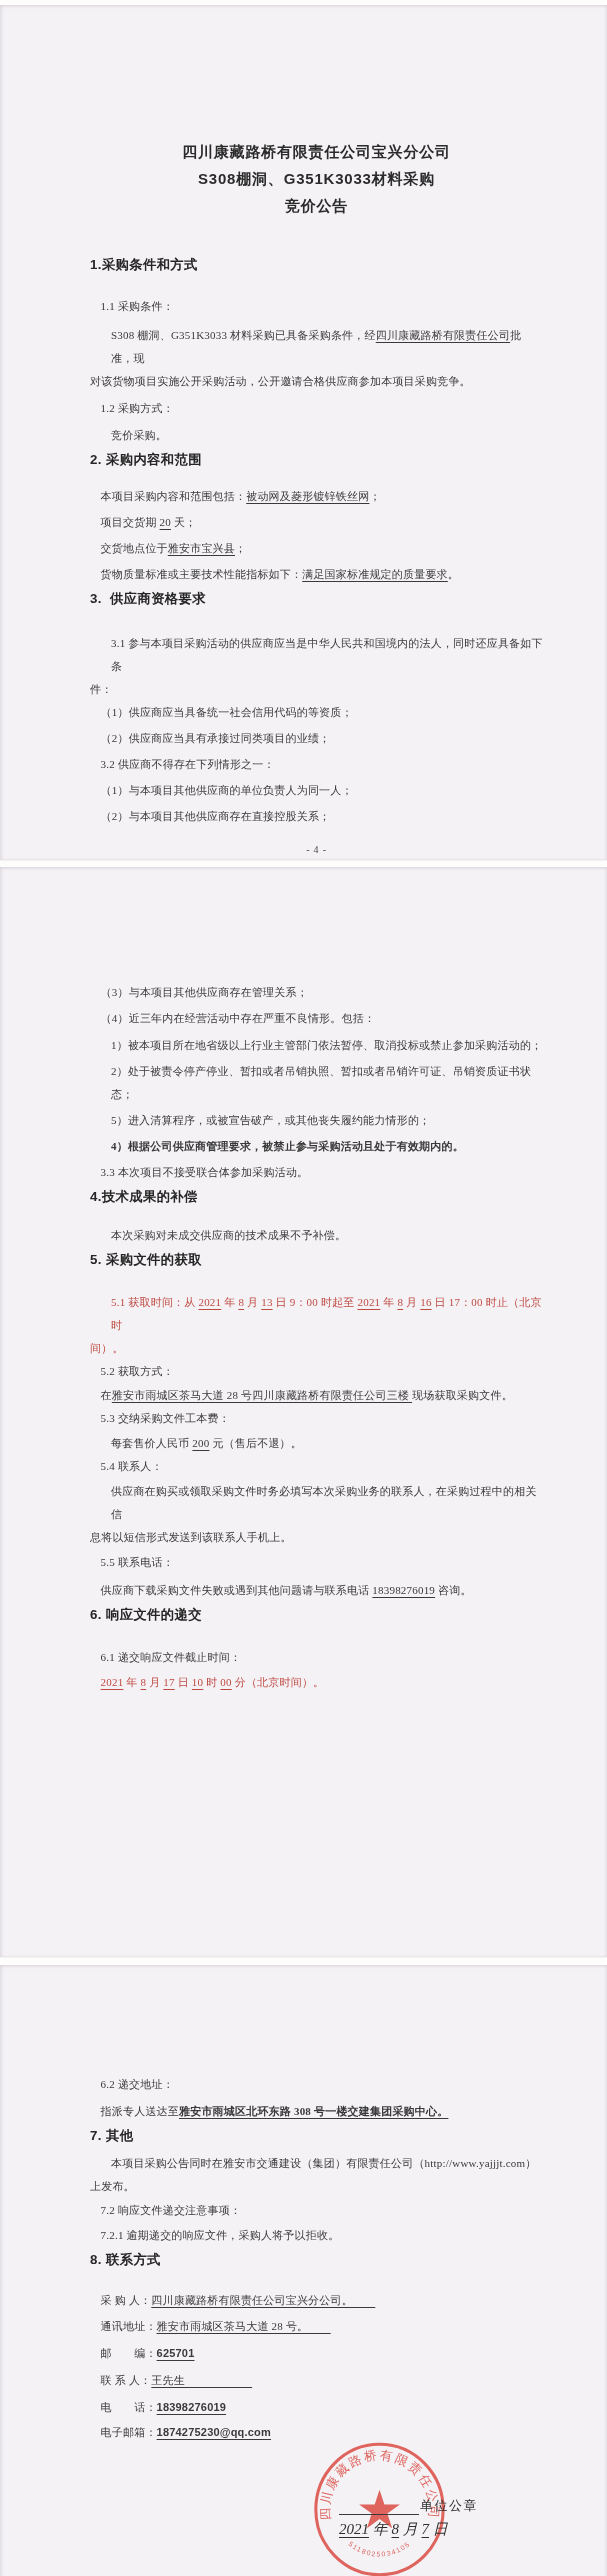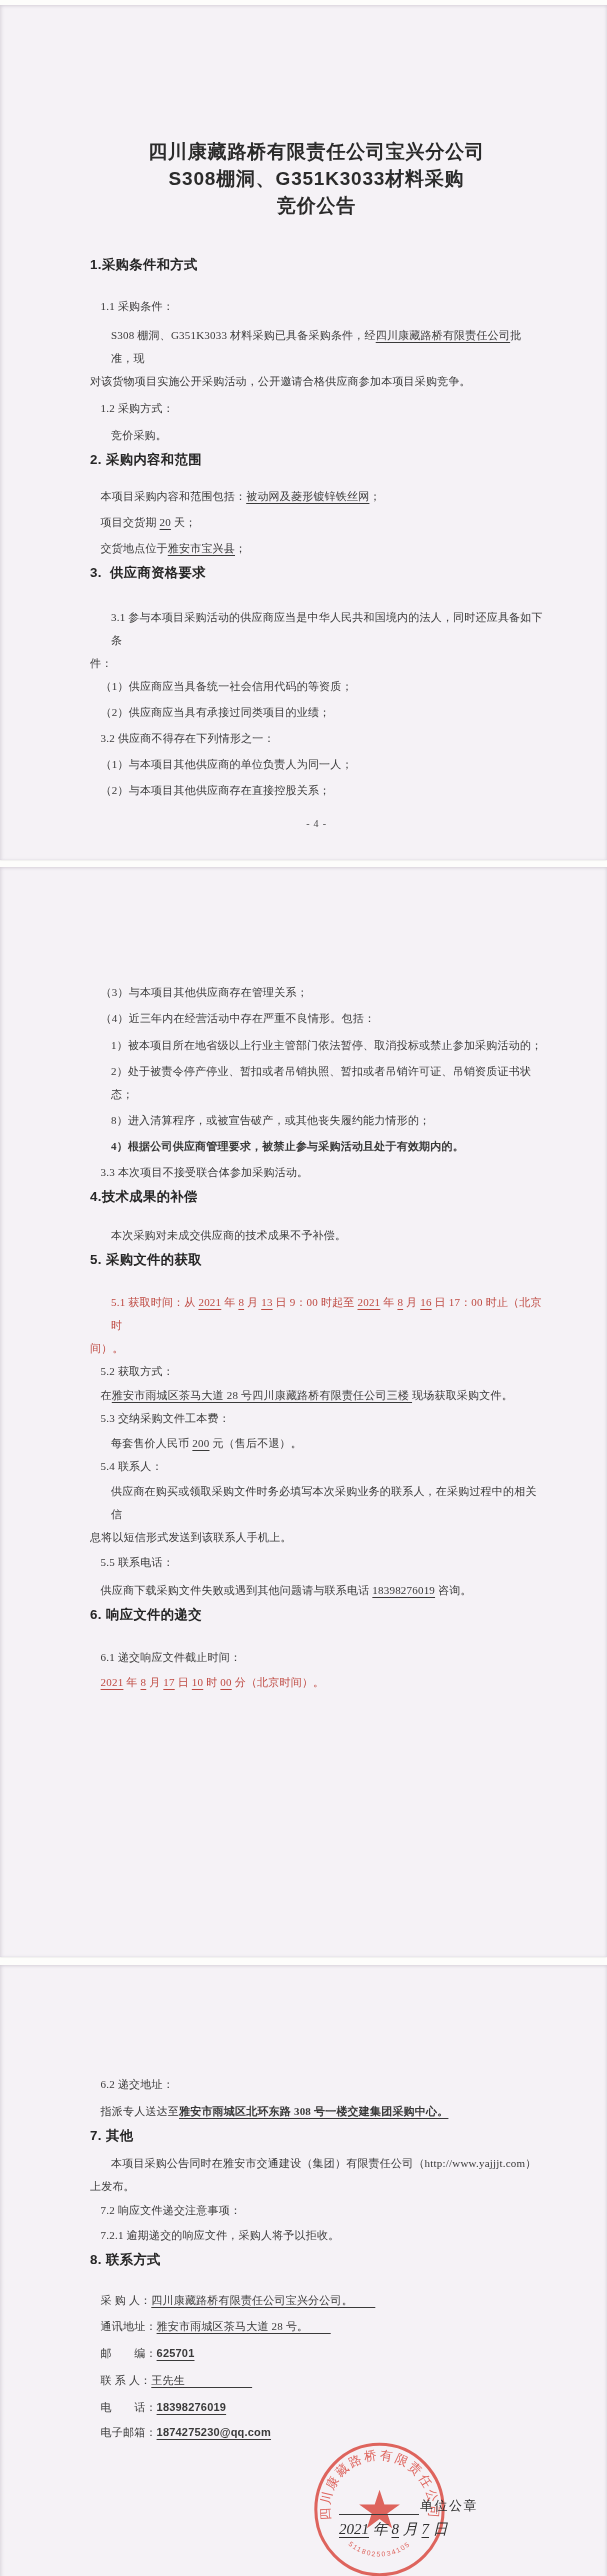--- a/index.html
+++ b/index.html
@@ -28,21 +28,21 @@
   .content{padding:0 64px 0 90px;}
   .blk{
     line-height:23px;
     font-size:11px;
     white-space:pre-wrap;
     letter-spacing:0.2px;
   }
   .blk.title{
     text-align:center;
     font-weight:bold;
-    font-size:19px;
+    font-size:15px;
     line-height:27px;
     font-family:"Liberation Sans", sans-serif;
     color:#2b2b2b;
     letter-spacing:0.8px;
   }
   .blk.h{
     font-size:13.3px;
     font-weight:bold;
     line-height:26px;
     font-family:"Liberation Sans", sans-serif;
@@ -88,39 +88,40 @@
       <div class="blk h" style="margin-top: 33px;"><span>1.采购条件和方式</span></div>
       <div class="blk p ind1" style="margin-top: 17.5px;"><span>1.1 采购条件：</span></div>
       <div class="blk p ind2" style="margin-top: 6px;"><span>S308 棚洞、G351K3033 材料采购已具备采购条件，经</span><span class="u">四川康藏路桥有限责任公司</span><span>批准，现</span></div>
       <div class="blk p ind0"><span>对该货物项目实施公开采购活动，公开邀请合格供应商参加本项目采购竞争。</span></div>
       <div class="blk p ind1" style="margin-top: 3.8px;"><span>1.2 采购方式：</span></div>
       <div class="blk p ind2" style="margin-top: 3.8px;"><span>竞价采购。</span></div>
       <div class="blk h"><span>2. 采购内容和范围</span></div>
       <div class="blk p ind1" style="margin-top: 12px;"><span>本项目采购内容和范围包括：</span><span class="u">被动网及菱形镀锌铁丝网</span><span>；</span></div>
       <div class="blk p ind1" style="margin-top: 3px;"><span>项目交货期 </span><span class="u">20</span><span> 天；</span></div>
       <div class="blk p ind1" style="margin-top: 3px;"><span>交货地点位于</span><span class="u">雅安市宝兴县</span><span>；</span></div>
+      <div class="blk p ind1" style="margin-top: 3px;"><span>货物质量标准或主要技术性能指标如下：</span><span class="u">满足国家标准规定的质量要求</span><span>。</span></div>
       <div class="blk h"><span>3.  供应商资格要求</span></div>
       <div class="blk p ind2" style="margin-top: 20px;"><span>3.1 参与本项目采购活动的供应商应当是中华人民共和国境内的法人，同时还应具备如下条</span></div>
       <div class="blk p ind0"><span>件：</span></div>
       <div class="blk p ind1"><span>（1）供应商应当具备</span><span class="f">统一社会信用代码</span><span>的等资质；</span></div>
       <div class="blk p ind1" style="margin-top: 3px;"><span>（2）供应商应当具有承接过同类项目的业绩；</span></div>
       <div class="blk p ind1" style="margin-top: 3px;"><span>3.2 供应商不得存在下列情形之一：</span></div>
       <div class="blk p ind1" style="margin-top: 3px;"><span>（1）与本项目其他供应商的单位负责人为同一人；</span></div>
       <div class="blk p ind1" style="margin-top: 3px;"><span>（2）与本项目其他供应商存在直接控股关系；</span></div>
       <div class="blk pn" style="margin-top: 10.6px;"><span>- 4 -</span></div>
     </div>
 </div>
 
 <div class="page" id="page2">
   <div class="content">
       <div class="blk p ind1" style="margin-top: 114px;"><span>（3）与本项目其他供应商存在管理关系；</span></div>
       <div class="blk p ind1" style="margin-top: 3px;"><span>（4）近三年内在经营活动中存在严重不良情形。包括：</span></div>
       <div class="blk p ind2" style="margin-top: 3.8px;"><span>1）被本项目所在地省级以上行业主管部门依法暂停、取消投标或禁止参加采购活动的；</span></div>
       <div class="blk p ind2" style="margin-top: 3px;"><span>2）处于被责令停产停业、暂扣或者吊销执照、暂扣或者吊销许可证、吊销资质证书状态；</span></div>
-      <div class="blk p ind2" style="margin-top: 3px;"><span>8）进入清算程序，或被宣告破产，或其他丧失履约能力情形的；</span></div>
+      <div class="blk p ind2" style="margin-top: 3px;"><span>5）进入清算程序，或被宣告破产，或其他丧失履约能力情形的；</span></div>
       <div class="blk p ind2" style="margin-top: 3px; font-weight: bold;"><span>4）根据公司供应商管理要求，被禁止参与采购活动且处于有效期内的。</span></div>
       <div class="blk p ind1" style="margin-top: 3px;"><span>3.3 本次项目不接受联合体参加采购活动。</span></div>
       <div class="blk h"><span>4.技术成果的补偿</span></div>
       <div class="blk p ind2" style="margin-top: 13.7px;"><span>本次采购对未成交供应商的技术成果不予补偿。</span></div>
       <div class="blk h"><span>5. 采购文件的获取</span></div>
       <div class="blk p ind2 red" style="margin-top: 18px;"><span>5.1 获取时间：从 </span><span class="u">2021</span><span> 年 </span><span class="u">8</span><span> 月 </span><span class="u">13</span><span> 日 9：00 时起至 </span><span class="u">2021</span><span> 年 </span><span class="u">8</span><span> 月 </span><span class="u">16</span><span> 日 17：00 时止（北京时</span></div>
       <div class="blk p ind0 red"><span>间）。</span></div>
       <div class="blk p ind1"><span>5.2 获取方式：</span></div>
       <div class="blk p ind1" style="margin-top: 1.5px;"><span>在</span><span class="u">雅安市雨城区茶马大道 28 号四川康藏路桥有限责任公司三楼 </span><span>现场获取采购文件。</span></div>
       <div class="blk p ind1"><span>5.3 交纳采购文件工本费：</span></div>

